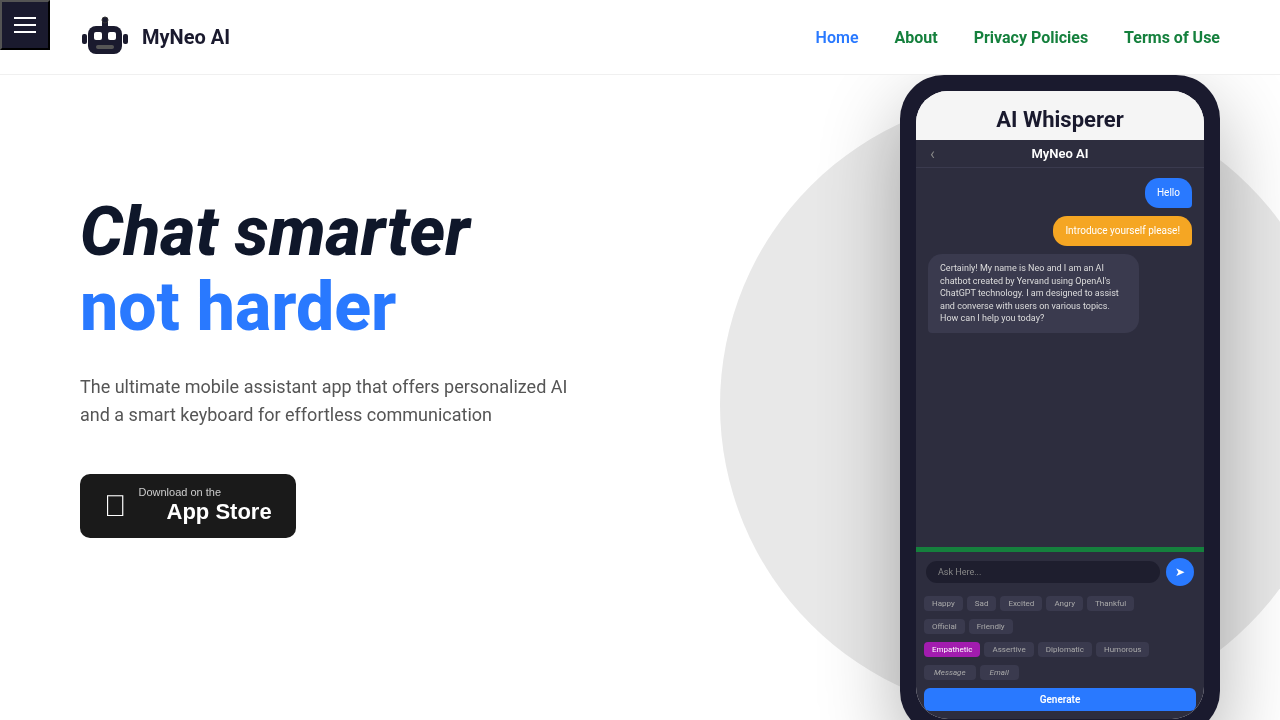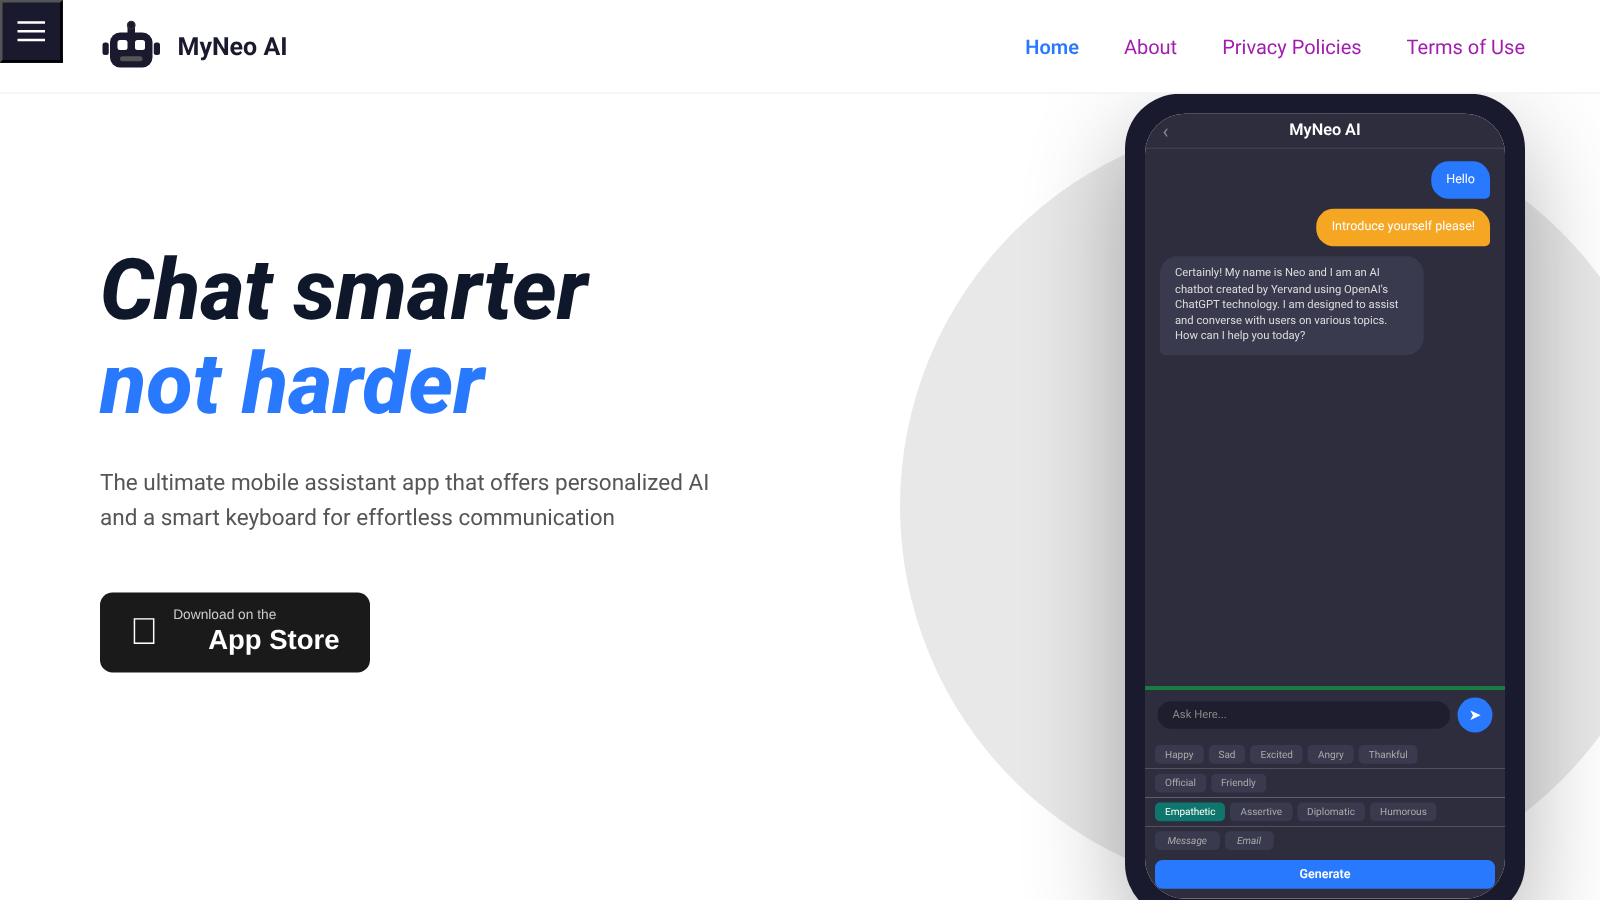--- a/index.html
+++ b/index.html
@@ -60,22 +60,22 @@
       color: #1a1a2e;
     }
     nav {
       display: flex;
       align-items: center;
       gap: 36px;
     }
     nav a {
       text-decoration: none;
       font-size: 16px;
-      color: #a21caf;
-      font-weight: 400;
+      color: #15803d;
+      font-weight: 700;
     }
     nav a.active {
       color: #2979ff;
       font-weight: 600;
     }
 
     
     .hero {
       display: flex;
       align-items: flex-start;
@@ -100,21 +100,20 @@
       line-height: 1.1;
       display: block;
       font-style: italic;
     }
     .hero-title-line2 {
       font-size: 68px;
       font-weight: 800;
       color: #2979ff;
       line-height: 1.1;
       display: block;
-      font-style: italic;
     }
     .hero-subtitle {
       margin-top: 28px;
       font-size: 18px;
       color: #555;
       line-height: 1.6;
       max-width: 490px;
     }
 
     
@@ -241,21 +240,21 @@
       font-size: 9px;
     }
 
     
     .phone-input-area {
       background: #2d2d3e;
       padding: 6px 10px;
       display: flex;
       align-items: center;
       gap: 6px;
-      border-top: 3px solid #15803d;
+      border-top: 5px solid #15803d;
     }
     .phone-input-field {
       flex: 1;
       background: #1e1e2e;
       border: none;
       border-radius: 20px;
       padding: 6px 12px;
       color: #888;
       font-size: 9px;
     }
@@ -280,21 +279,21 @@
       gap: 4px;
     }
     .etag {
       background: #3a3a4e;
       color: #aaa;
       font-size: 8px;
       padding: 3px 8px;
       border-radius: 4px;
     }
     .etag.active-tag {
-      background: #0f766e;
+      background: #a21caf;
       color: #fff;
     }
 
     
     .action-row {
       background: #2d2d3e;
       padding: 4px 8px;
       display: flex;
       gap: 4px;
       font-style: italic;
@@ -402,20 +401,23 @@
     </button>
   </div>
 
   <div class="phone-area">
 
     <div class="circle-bg"></div>
 
     <div class="phone-frame">
       <div class="phone-screen">
 
+        <div class="screen-title-area">
+          <span class="screen-title-text">AI Whisperer</span>
+        </div>
 
         <div class="app-topbar">
           <span class="app-topbar-back">‹</span>
           <span class="app-topbar-title">MyNeo AI</span>
         </div>
 
         <div class="chat-area">
 
           <div class="chat-bubble bubble-user">Hello</div>
 

